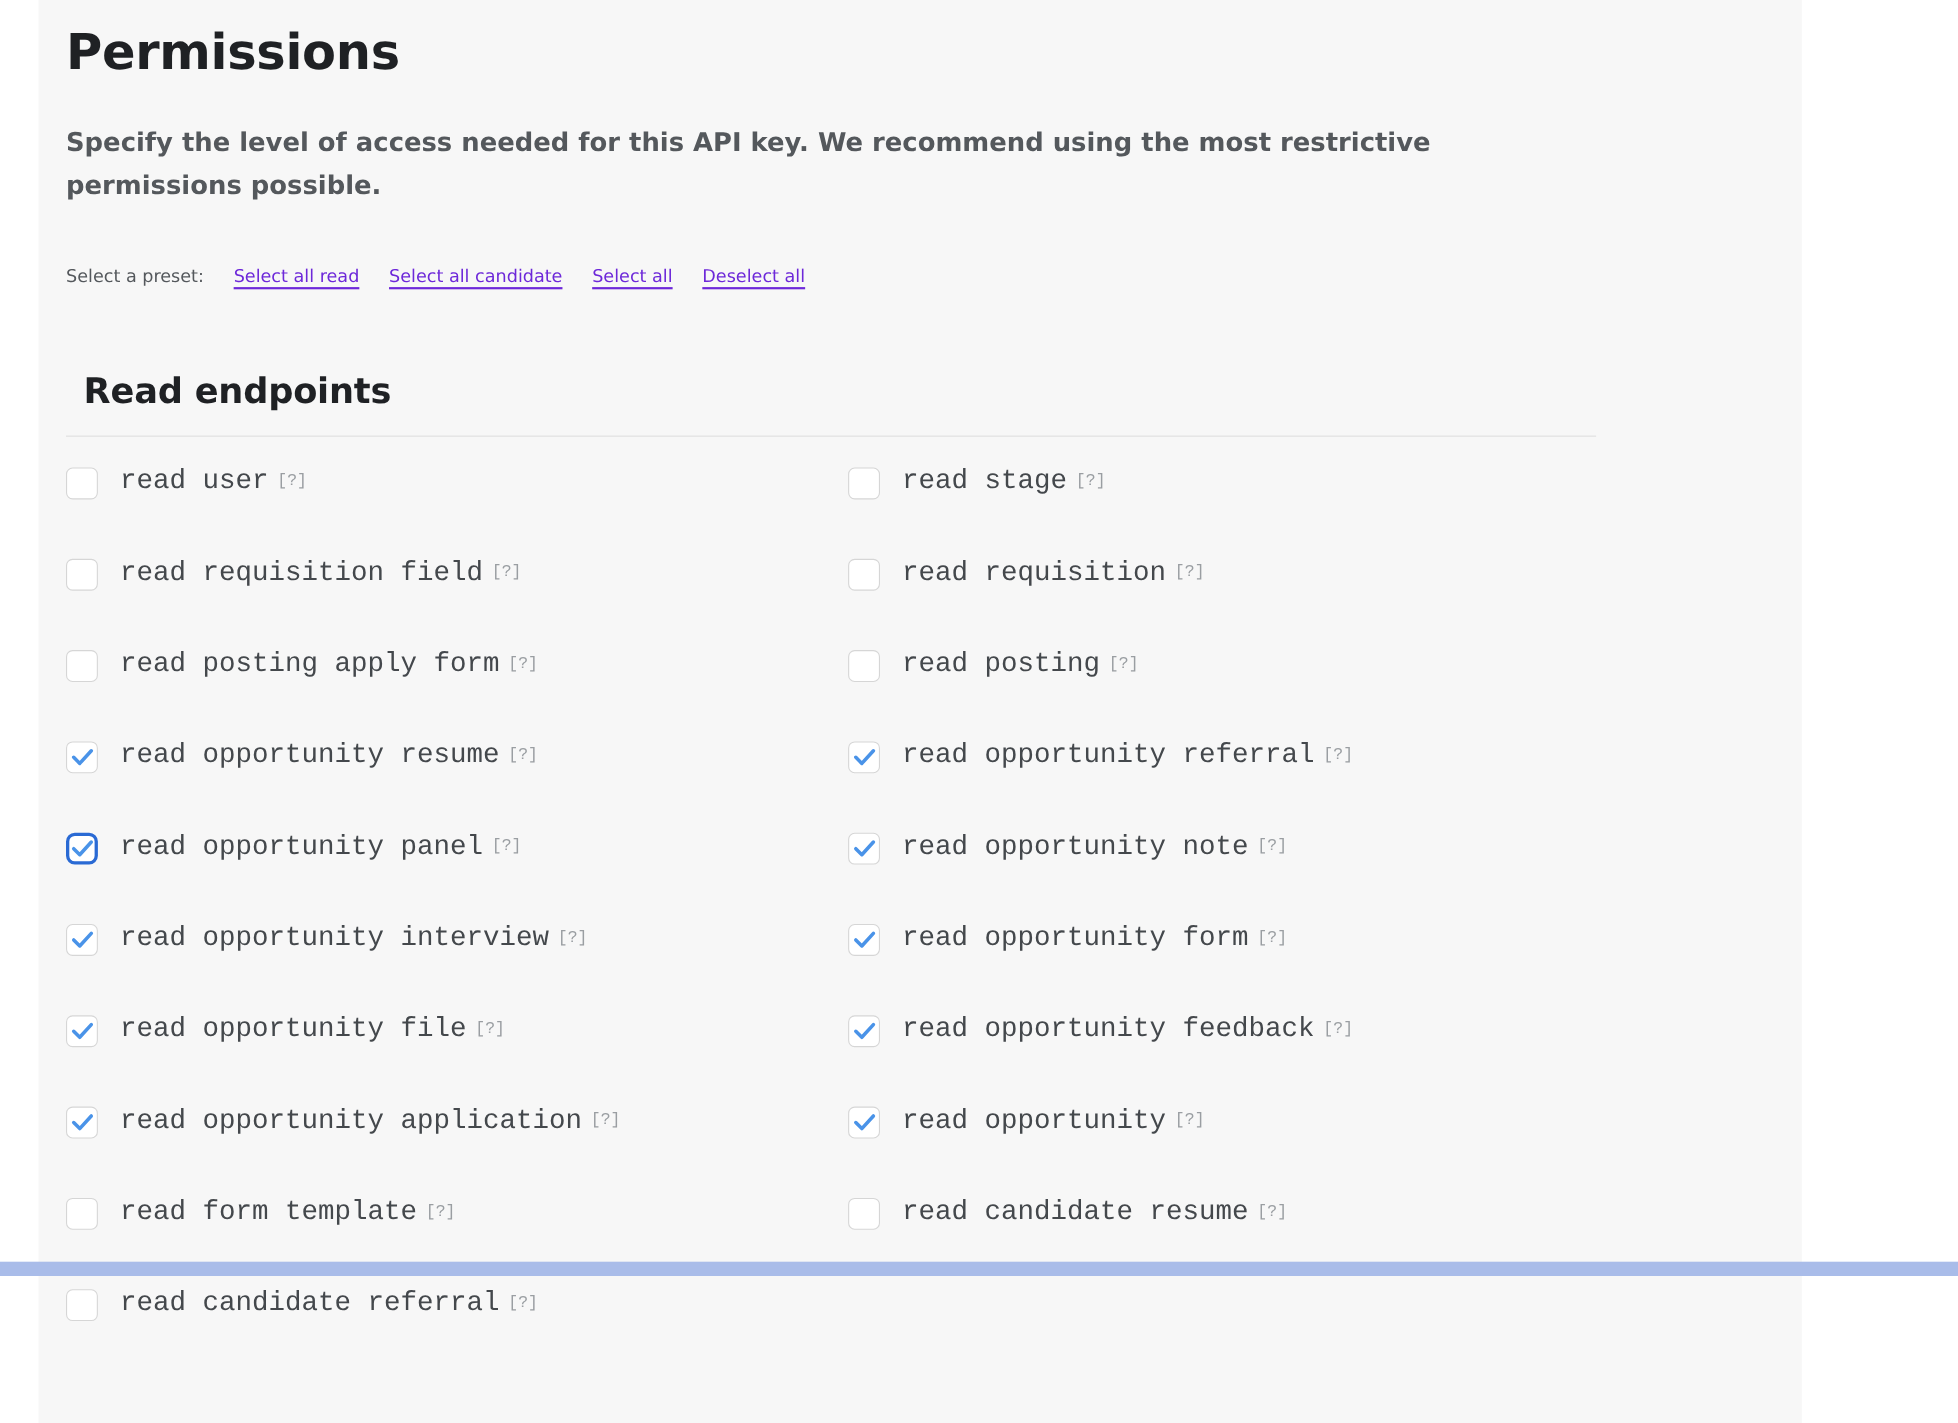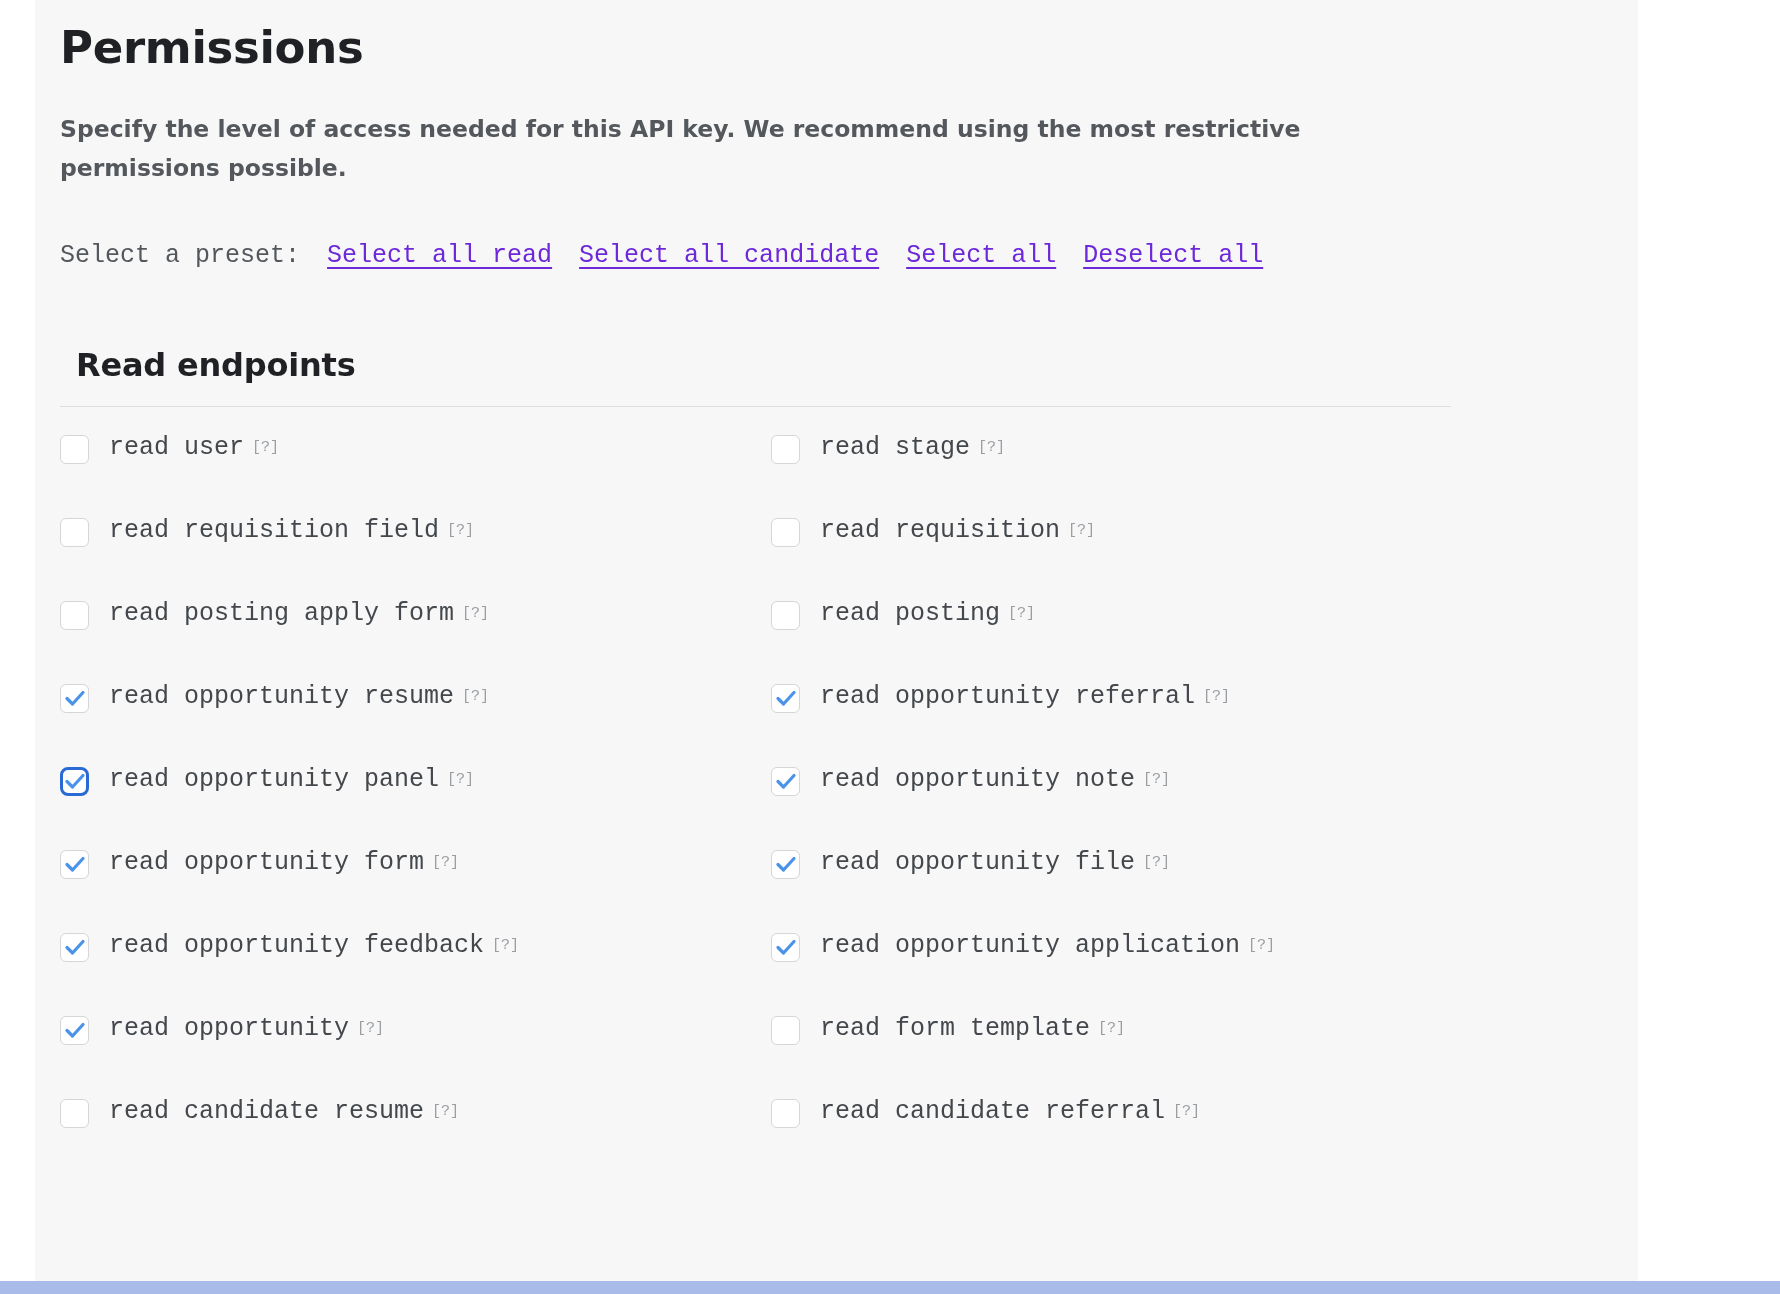--- a/index.html
+++ b/index.html
@@ -3,21 +3,21 @@
 <meta charset="utf-8">
 <style>
   * { box-sizing: border-box; }
   html, body {
     margin: 0; padding: 0;
     width: 1780px; height: 1294px;
     background: #ffffff;
     font-family: "DejaVu Sans", "Liberation Sans", sans-serif;
     overflow: hidden;
   }
-  #root { position: relative; width: 1780px; height: 1294px; background: #ffffff; }
+  #root { position: relative; width: 1780px; height: 1160px; background: #ffffff; }
 
   
   .panel {
     position: absolute;
     left: 35px; top: 0;
     width: 1603px; height: 1294px;
     background: #f7f7f7;
     overflow: hidden;
   }
 
@@ -41,24 +41,23 @@
     line-height: 1.66;
     color: #54585c;
     font-weight: 700;
   }
 
   .preset-row {
     display: flex;
     align-items: baseline;
     gap: 0;
     padding-top: 53px;
-    font-size: 25px;
+    font-size: 16px;
     color: #54585c;
     white-space: nowrap;
-    font-family: Liberation Mono, monospace;
   }
   .preset-label { color: #54585c; margin-right: 27px; }
   .preset-link {
     color: #6d28d9;
     text-decoration: underline;
     text-underline-offset: 5px;
     text-decoration-thickness: 1.5px;
     margin-right: 27px;
     cursor: pointer;
   }
@@ -219,20 +218,28 @@
               </svg>
             </span>
             <span class="cb-label">read opportunity note<span class="cb-help">[?]</span></span>
           </div>
           <div class="cb-row">
             <span class="cb-box checked">
               <svg class="tick" viewBox="0 0 24 24" fill="none" aria-hidden="true">
                 <path d="M4 12.5 L9.5 18 L20 6.5" stroke="#4a93e8" stroke-width="3.2" stroke-linecap="round" stroke-linejoin="round"></path>
               </svg>
             </span>
+            <span class="cb-label">read opportunity interview<span class="cb-help">[?]</span></span>
+          </div>
+          <div class="cb-row">
+            <span class="cb-box checked">
+              <svg class="tick" viewBox="0 0 24 24" fill="none" aria-hidden="true">
+                <path d="M4 12.5 L9.5 18 L20 6.5" stroke="#4a93e8" stroke-width="3.2" stroke-linecap="round" stroke-linejoin="round"></path>
+              </svg>
+            </span>
             <span class="cb-label">read opportunity form<span class="cb-help">[?]</span></span>
           </div>
           <div class="cb-row">
             <span class="cb-box checked">
               <svg class="tick" viewBox="0 0 24 24" fill="none" aria-hidden="true">
                 <path d="M4 12.5 L9.5 18 L20 6.5" stroke="#4a93e8" stroke-width="3.2" stroke-linecap="round" stroke-linejoin="round"></path>
               </svg>
             </span>
             <span class="cb-label">read opportunity file<span class="cb-help">[?]</span></span>
           </div>

